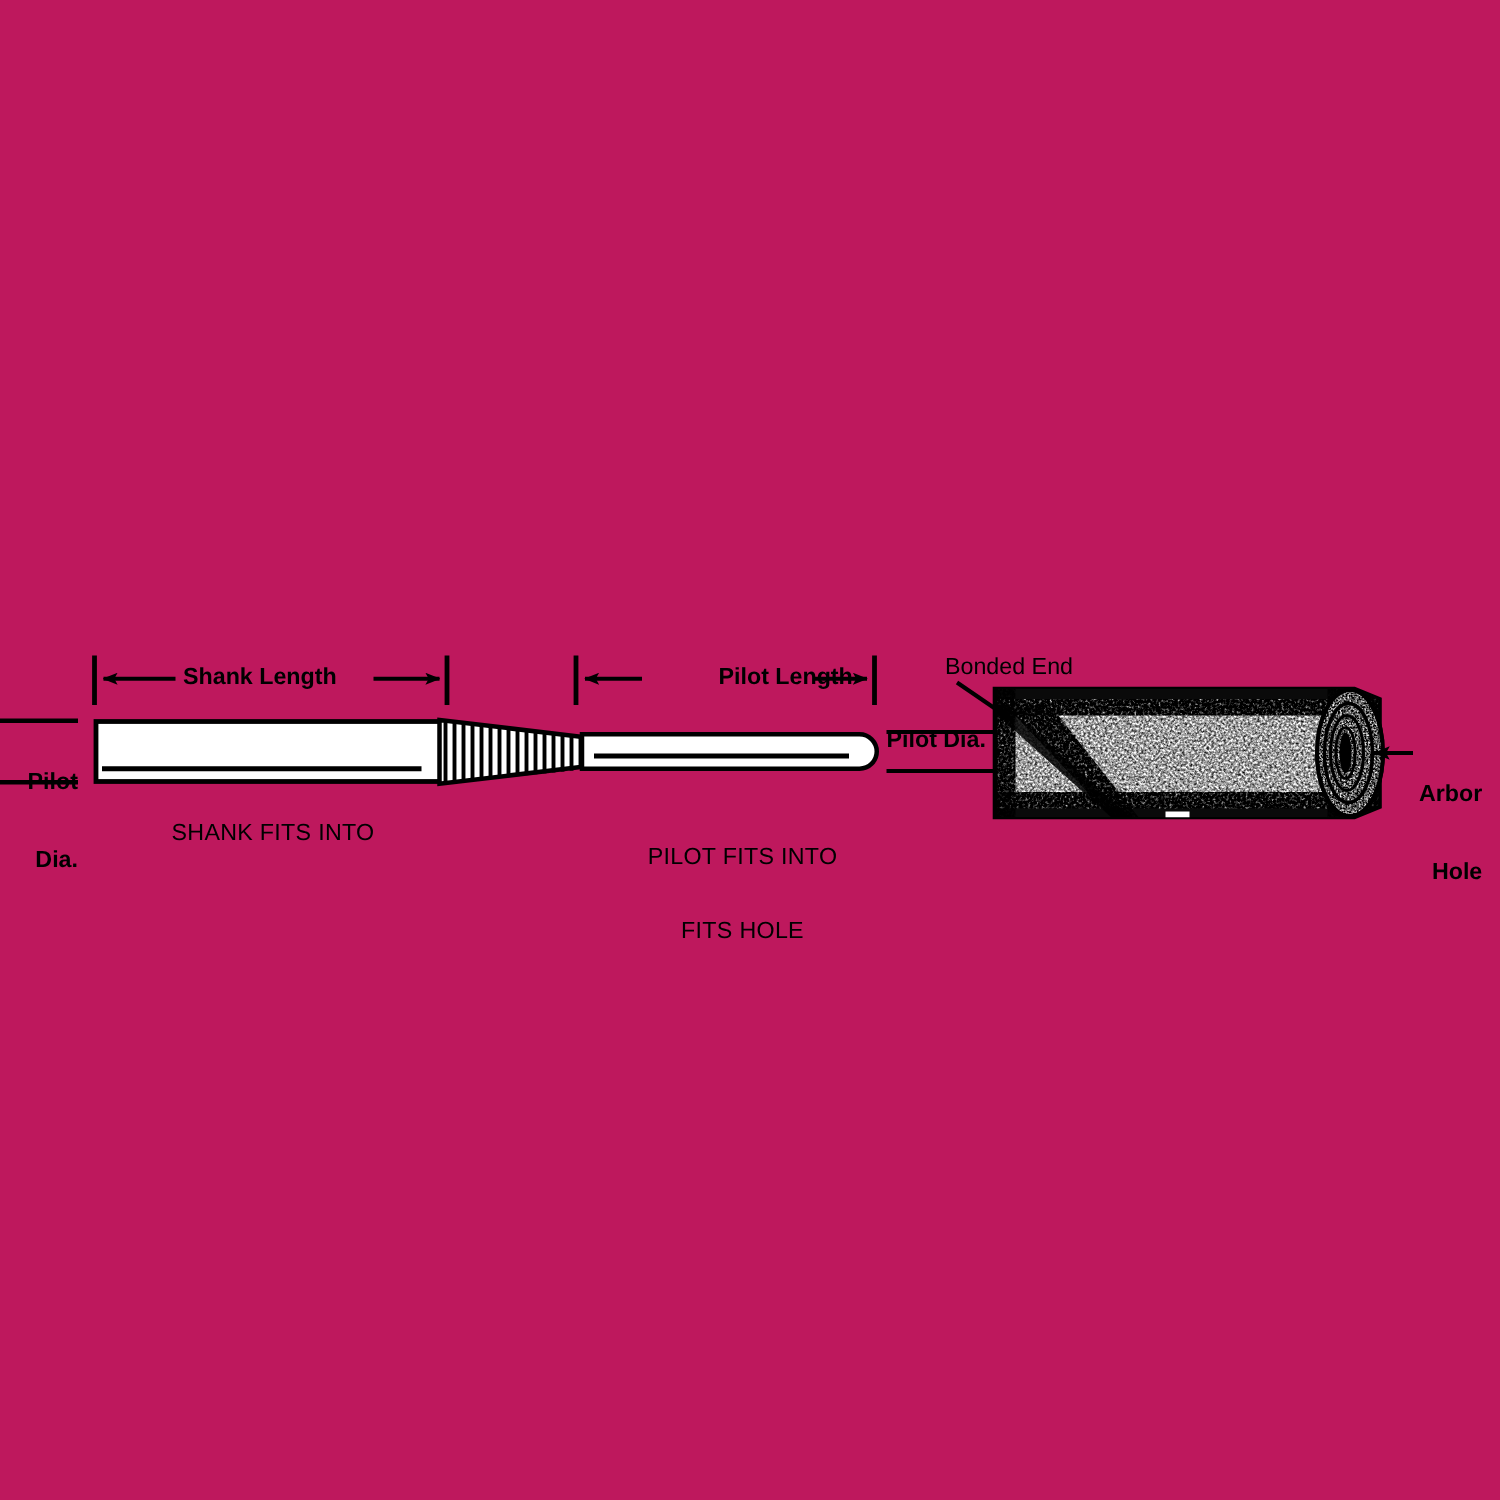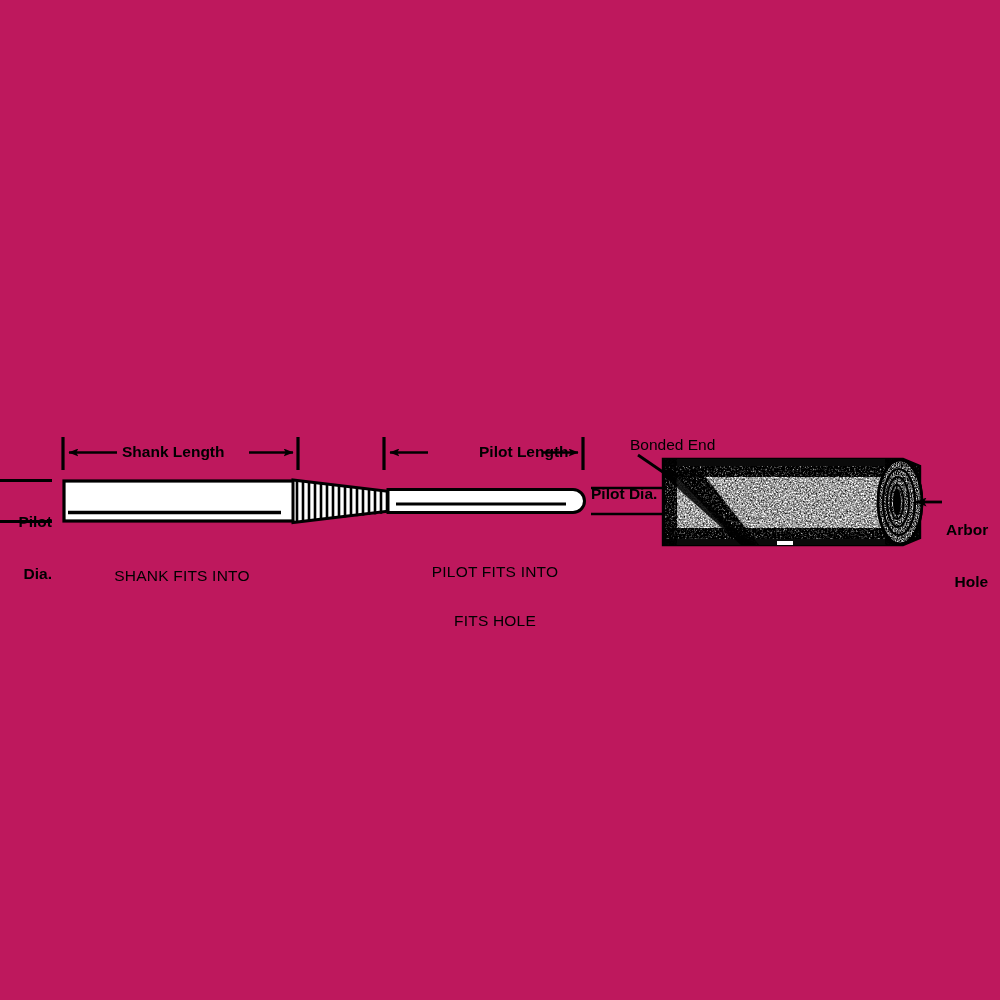--- a/index.html
+++ b/index.html
@@ -77,21 +77,21 @@
   }
   .pilot-length-label {
     left: 432px;
     top: 444px;
     font-weight: bold;
     font-size: 15.5px;
     margin-left: 47px;
   }
   .caption-shank {
     left: 57px;
-    top: 535px;
+    top: 515px;
     width: 250px;
   }
   .caption-pilot {
     left: 395px;
     top: 531px;
     width: 200px;
   }
 </style>
 </head>
 <body>

